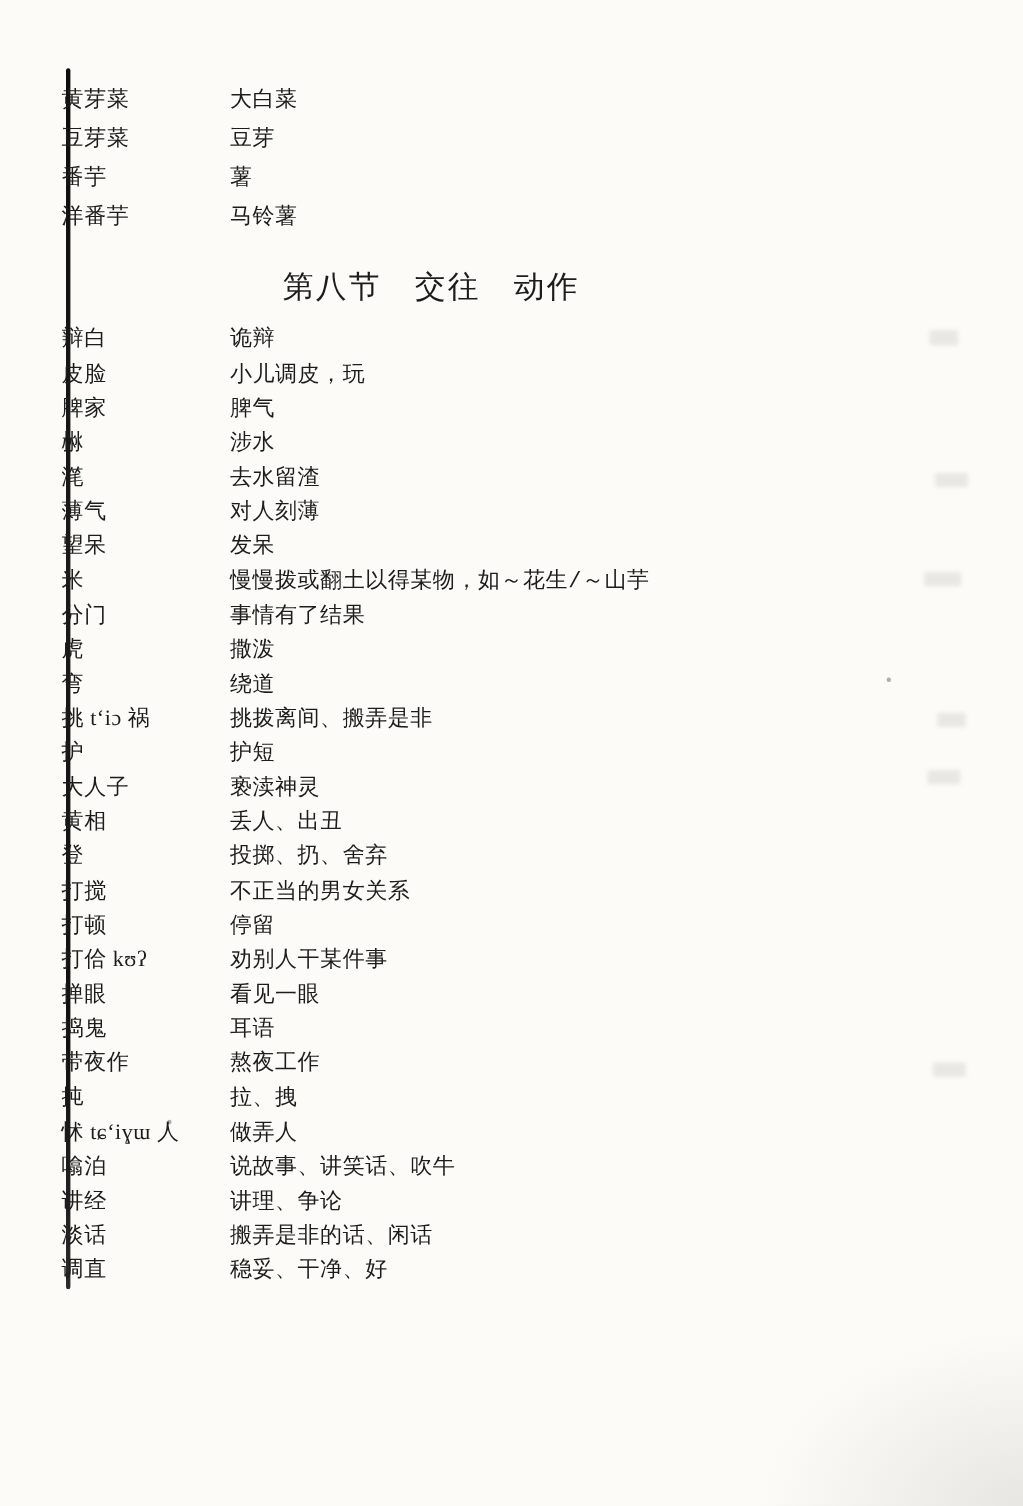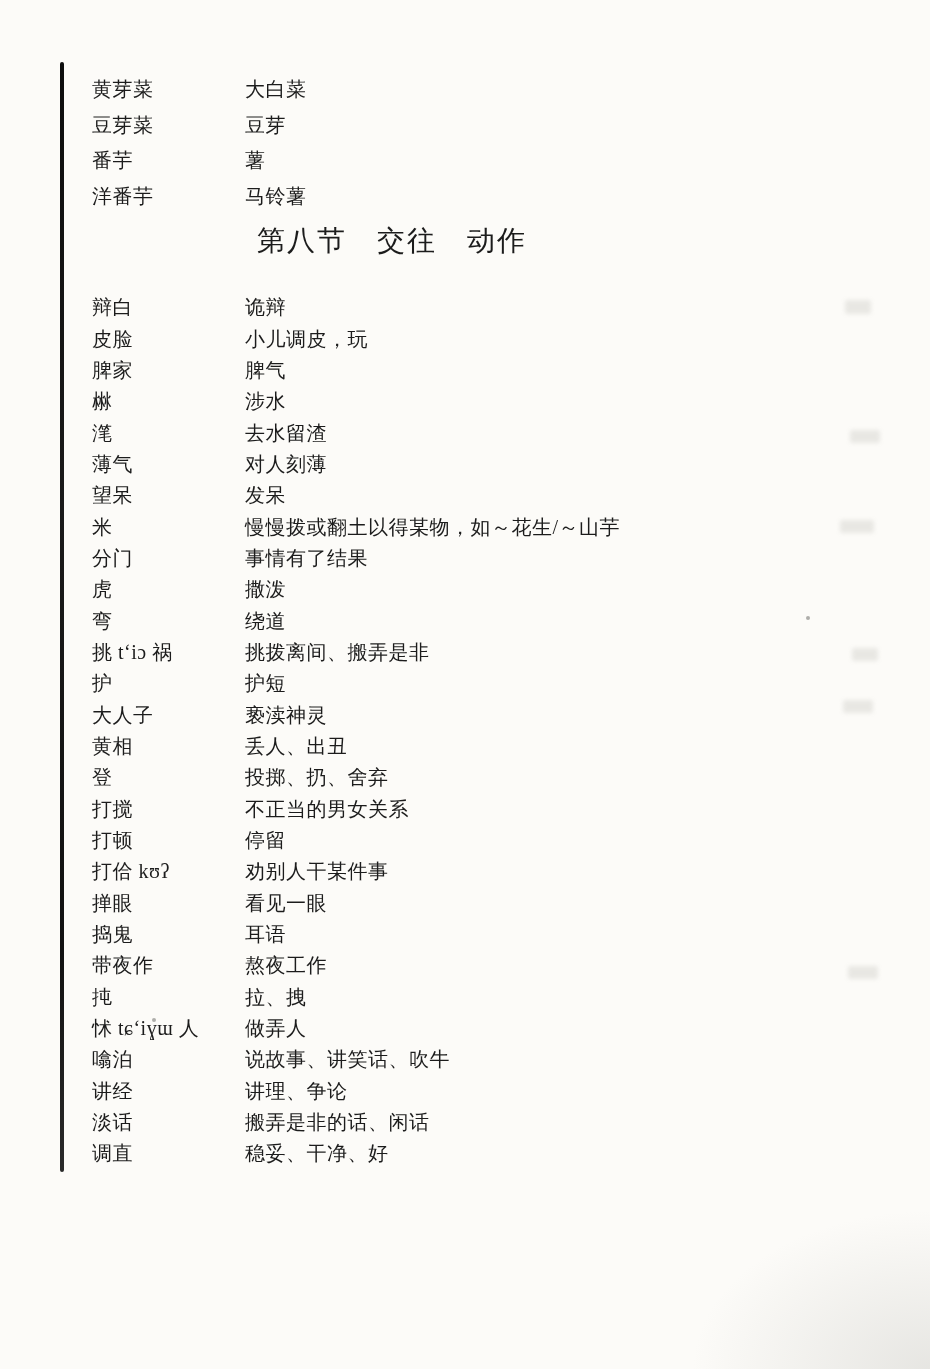--- a/index.html
+++ b/index.html
@@ -45,52 +45,53 @@
   .prev-list {
     position: absolute;
     left: 0;
     top: 72px;
     width: 930px;
   }
   .prev-list .row { height: 35.5px; }
   .section-header {
     position: absolute;
     left: 0;
-    top: 222px;
+    top: 242px;
     width: 828px;
     text-align: center;
     padding-right: 44px;
     box-sizing: border-box;
     font-size: 28px;
     letter-spacing: 2px;
     white-space: pre;
   }
   .main-list {
     position: absolute;
     left: 0;
     top: 292px;
     width: 930px;
   }
   .main-list .row { height: 31.35px; }
   .row {
     display: flex;
     align-items: center;
-    padding-left: 92px;
+    padding-left: 56px;
     font-size: 20px;
     letter-spacing: 0.5px;
     white-space: nowrap;
   }
   .word {
     display: inline-block;
     min-width: 153px;
     flex: 0 0 auto;
   }
   .meaning {
     display: inline-block;
     flex: 0 0 auto;
+    font-family: Liberation Mono, monospace;
   }
   .dot-artifact {
     position: absolute;
     width: 4px; height: 4px;
     background: #9a9a96;
     border-radius: 50%;
     opacity: 0.8;
   }
 </style>
 </head>

